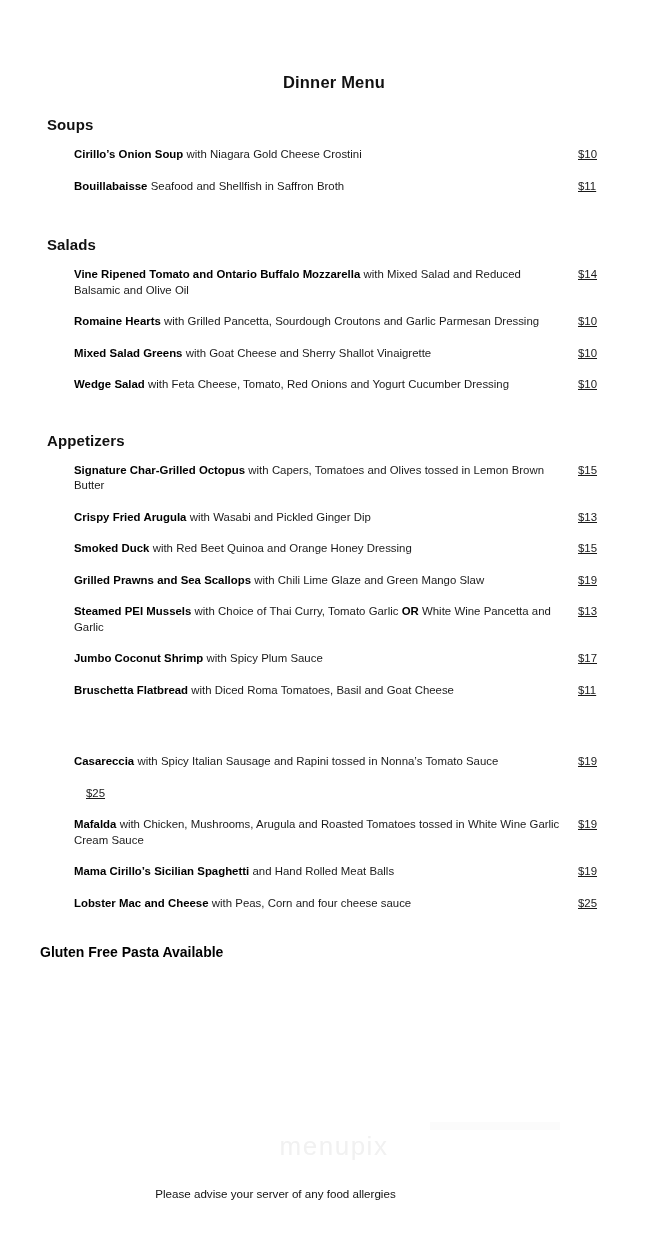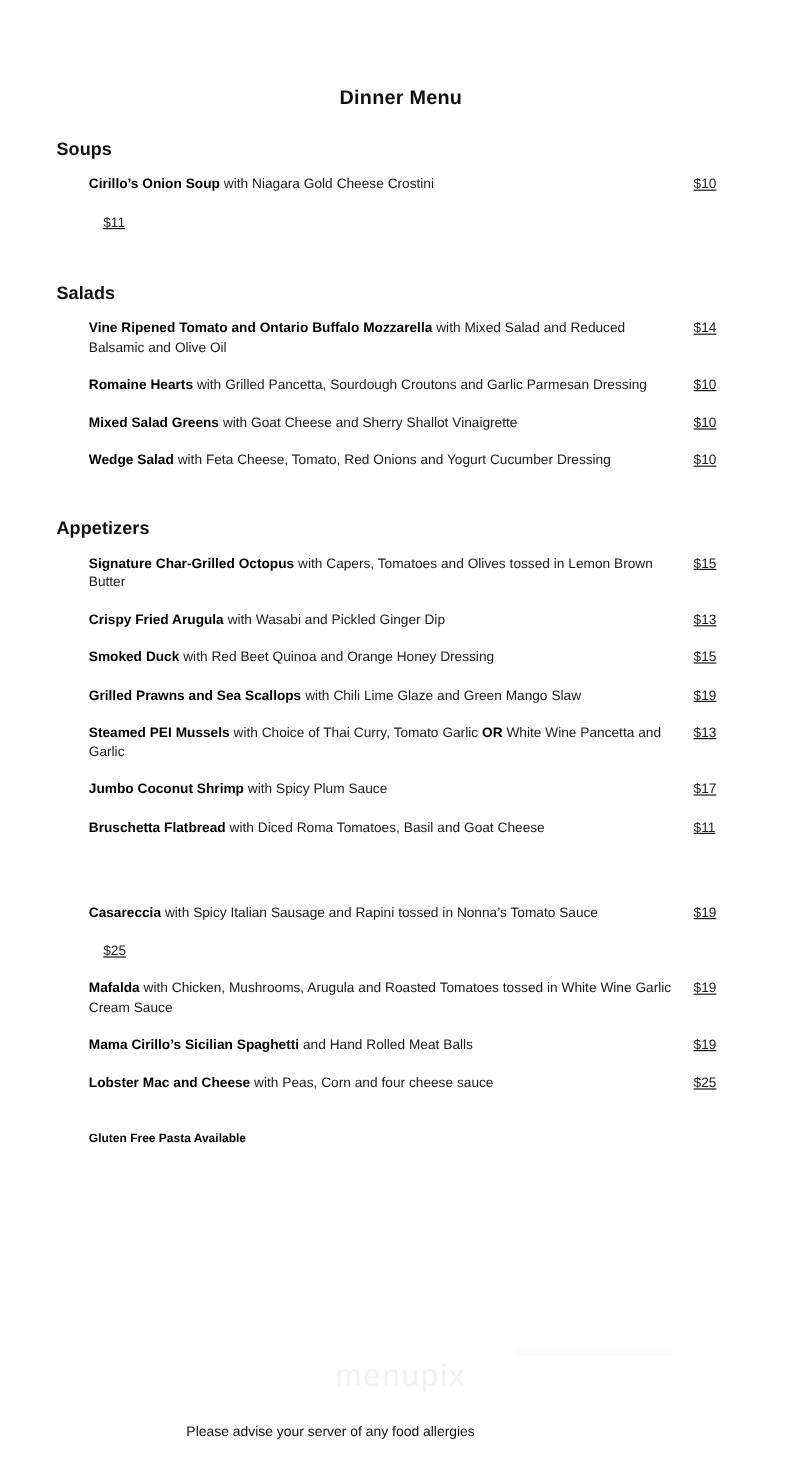--- a/index.html
+++ b/index.html
@@ -75,22 +75,22 @@
     line-height: 15.5px;
     color: #1a1a1a;
     padding-left: 12px;
     box-sizing: border-box;
     text-decoration: underline;
   }
   .section-gap-soups { height: 26px; }
   .section-gap-salads { height: 23px; }
   .section-gap-appetizers { height: 26px; }
   .note {
-    padding-left: 74px;
-    font-size: 10px;
+    padding-left: 40px;
+    font-size: 14px;
     font-weight: bold;
     color: #000000;
     margin-top: 33px;
   }
   .watermark {
     position: absolute;
     left: 0;
     top: 1131px;
     width: 668px;
     text-align: center;
@@ -127,20 +127,21 @@
 
   <div class="sections">
       <div class="section">
         <div class="section-heading">Soups</div>
         <div class="items">
           <div class="item">
             <div class="item-desc"><b>Cirillo’s Onion Soup</b><span> with Niagara Gold Cheese Crostini</span></div>
             <div class="item-price">$10</div>
           </div>
           <div class="item">
+            <div class="item-desc"><b>Bouillabaisse</b><span> Seafood and Shellfish  in Saffron Broth</span></div>
             <div class="item-price">$11</div>
           </div>
         </div>
       </div>
       <div class="section-gap-soups"></div>
       <div class="section">
         <div class="section-heading">Salads</div>
         <div class="items">
           <div class="item">
             <div class="item-desc"><b>Vine Ripened Tomato and Ontario Buffalo Mozzarella</b><span> with Mixed Salad and Reduced Balsamic and Olive Oil</span></div>

